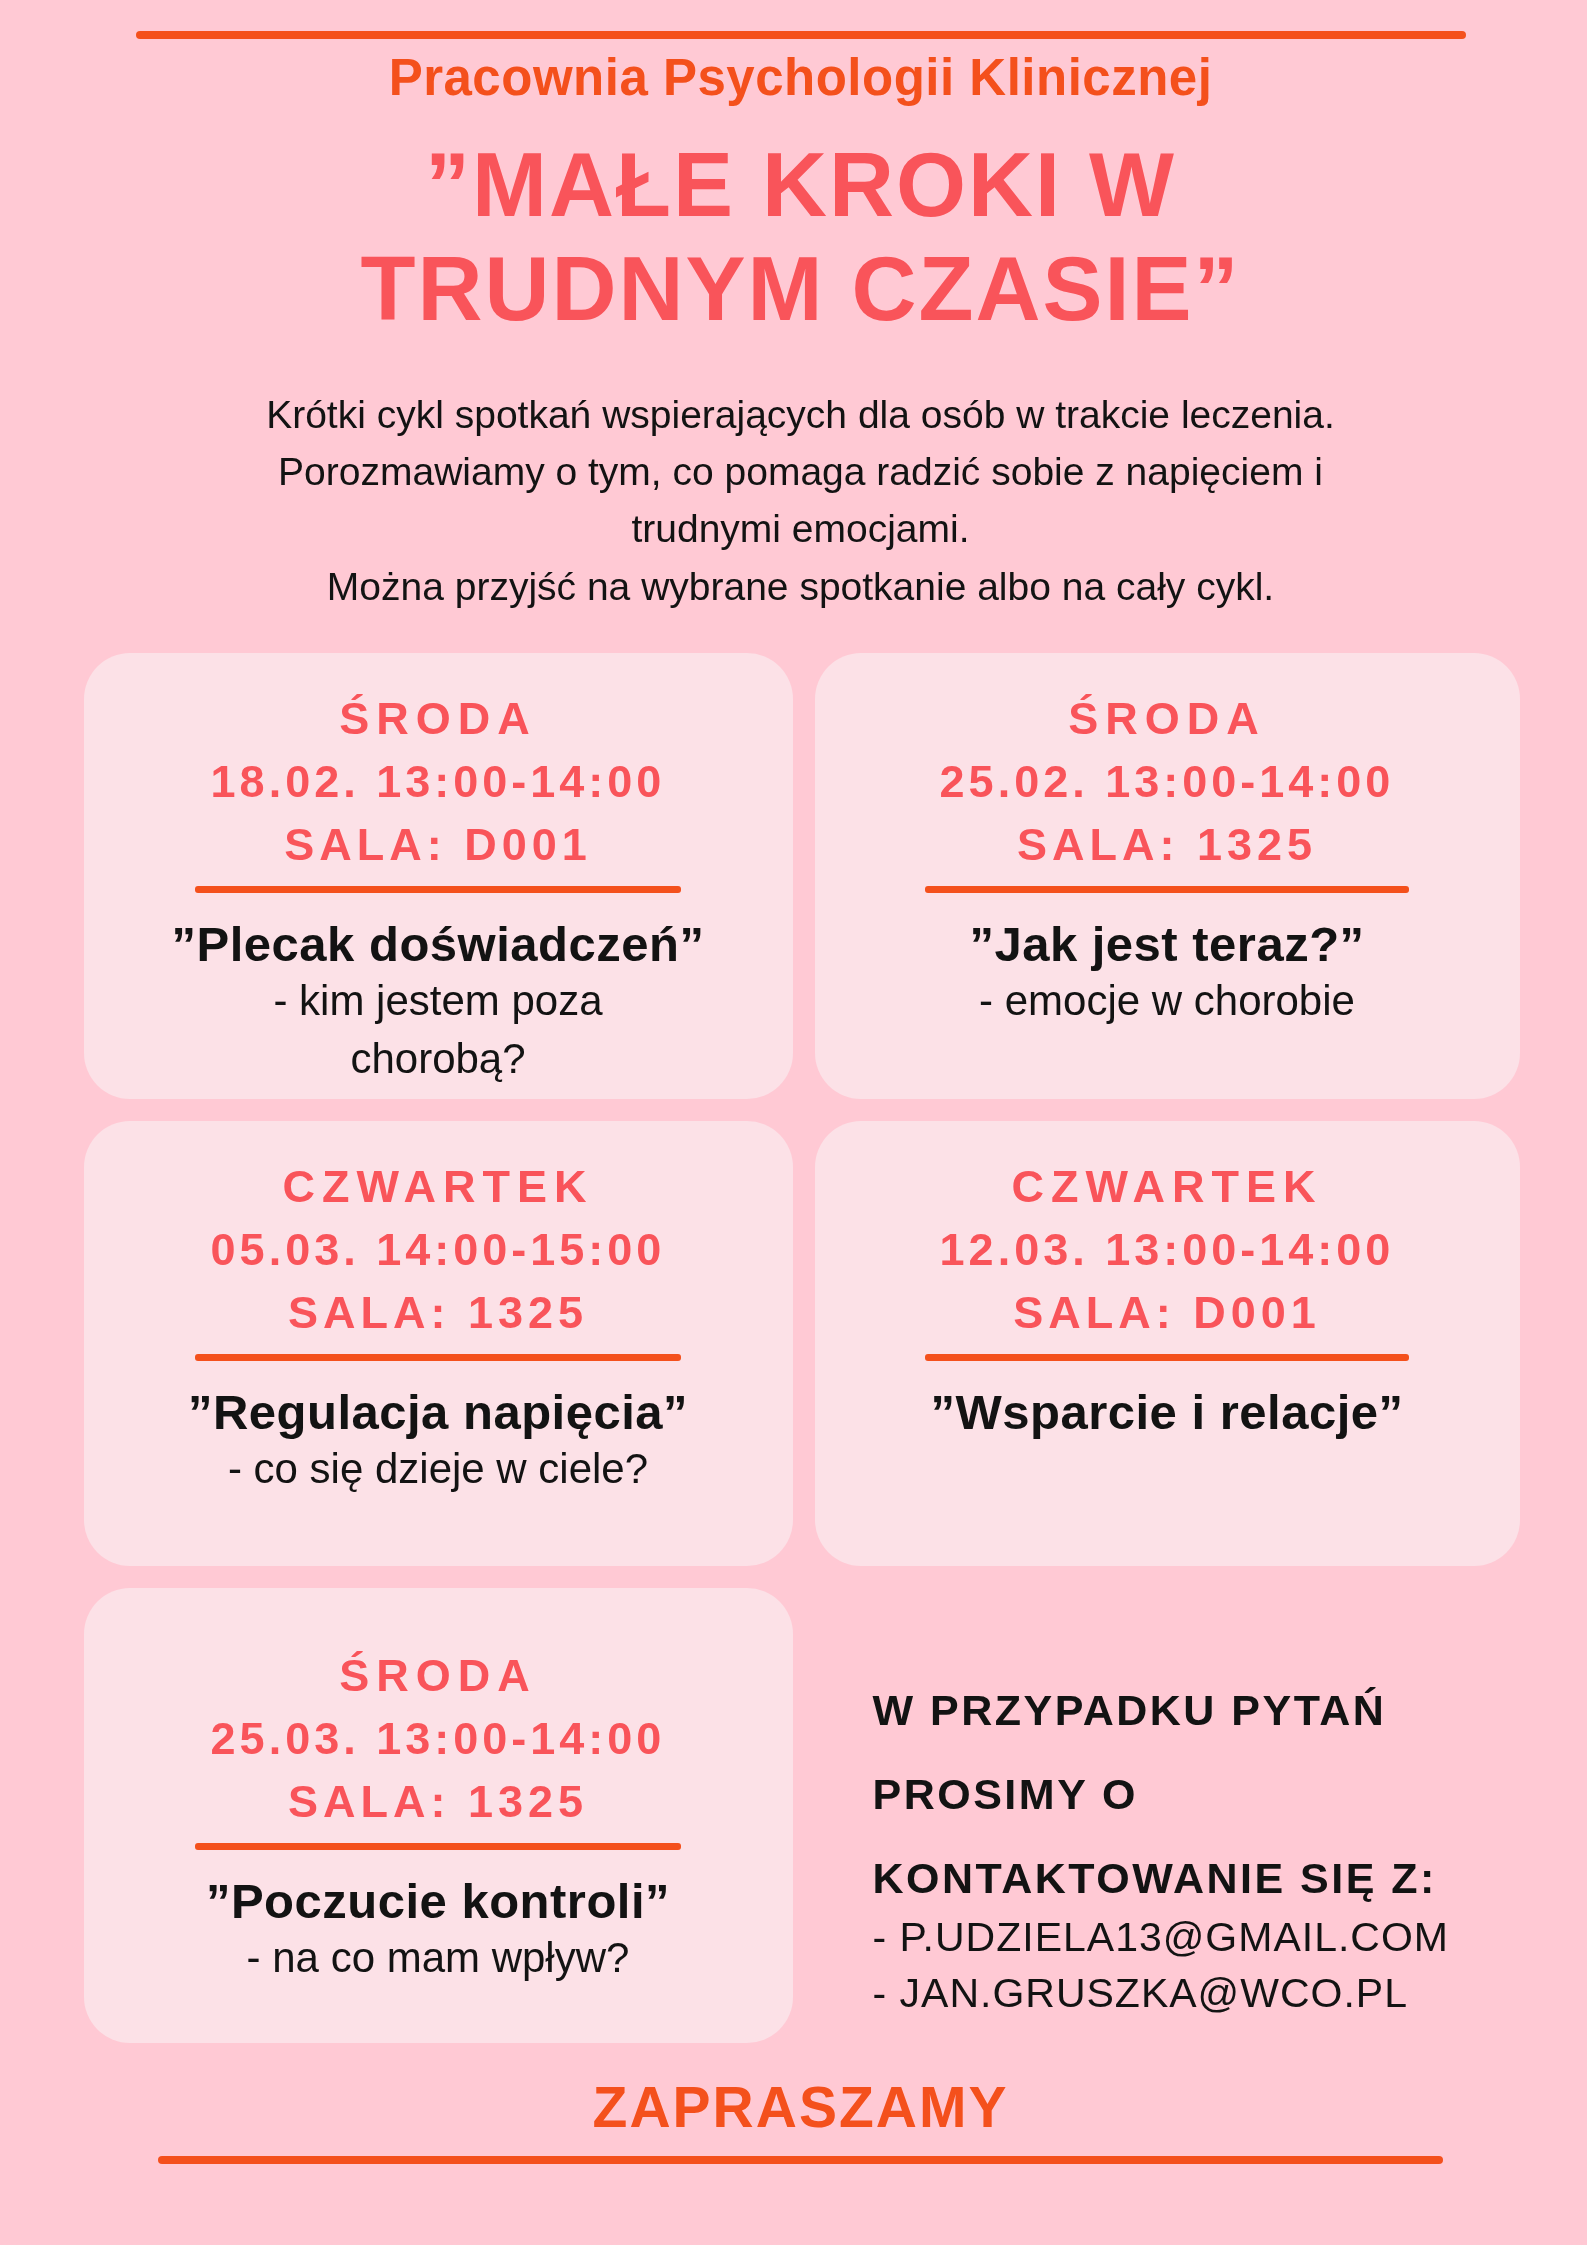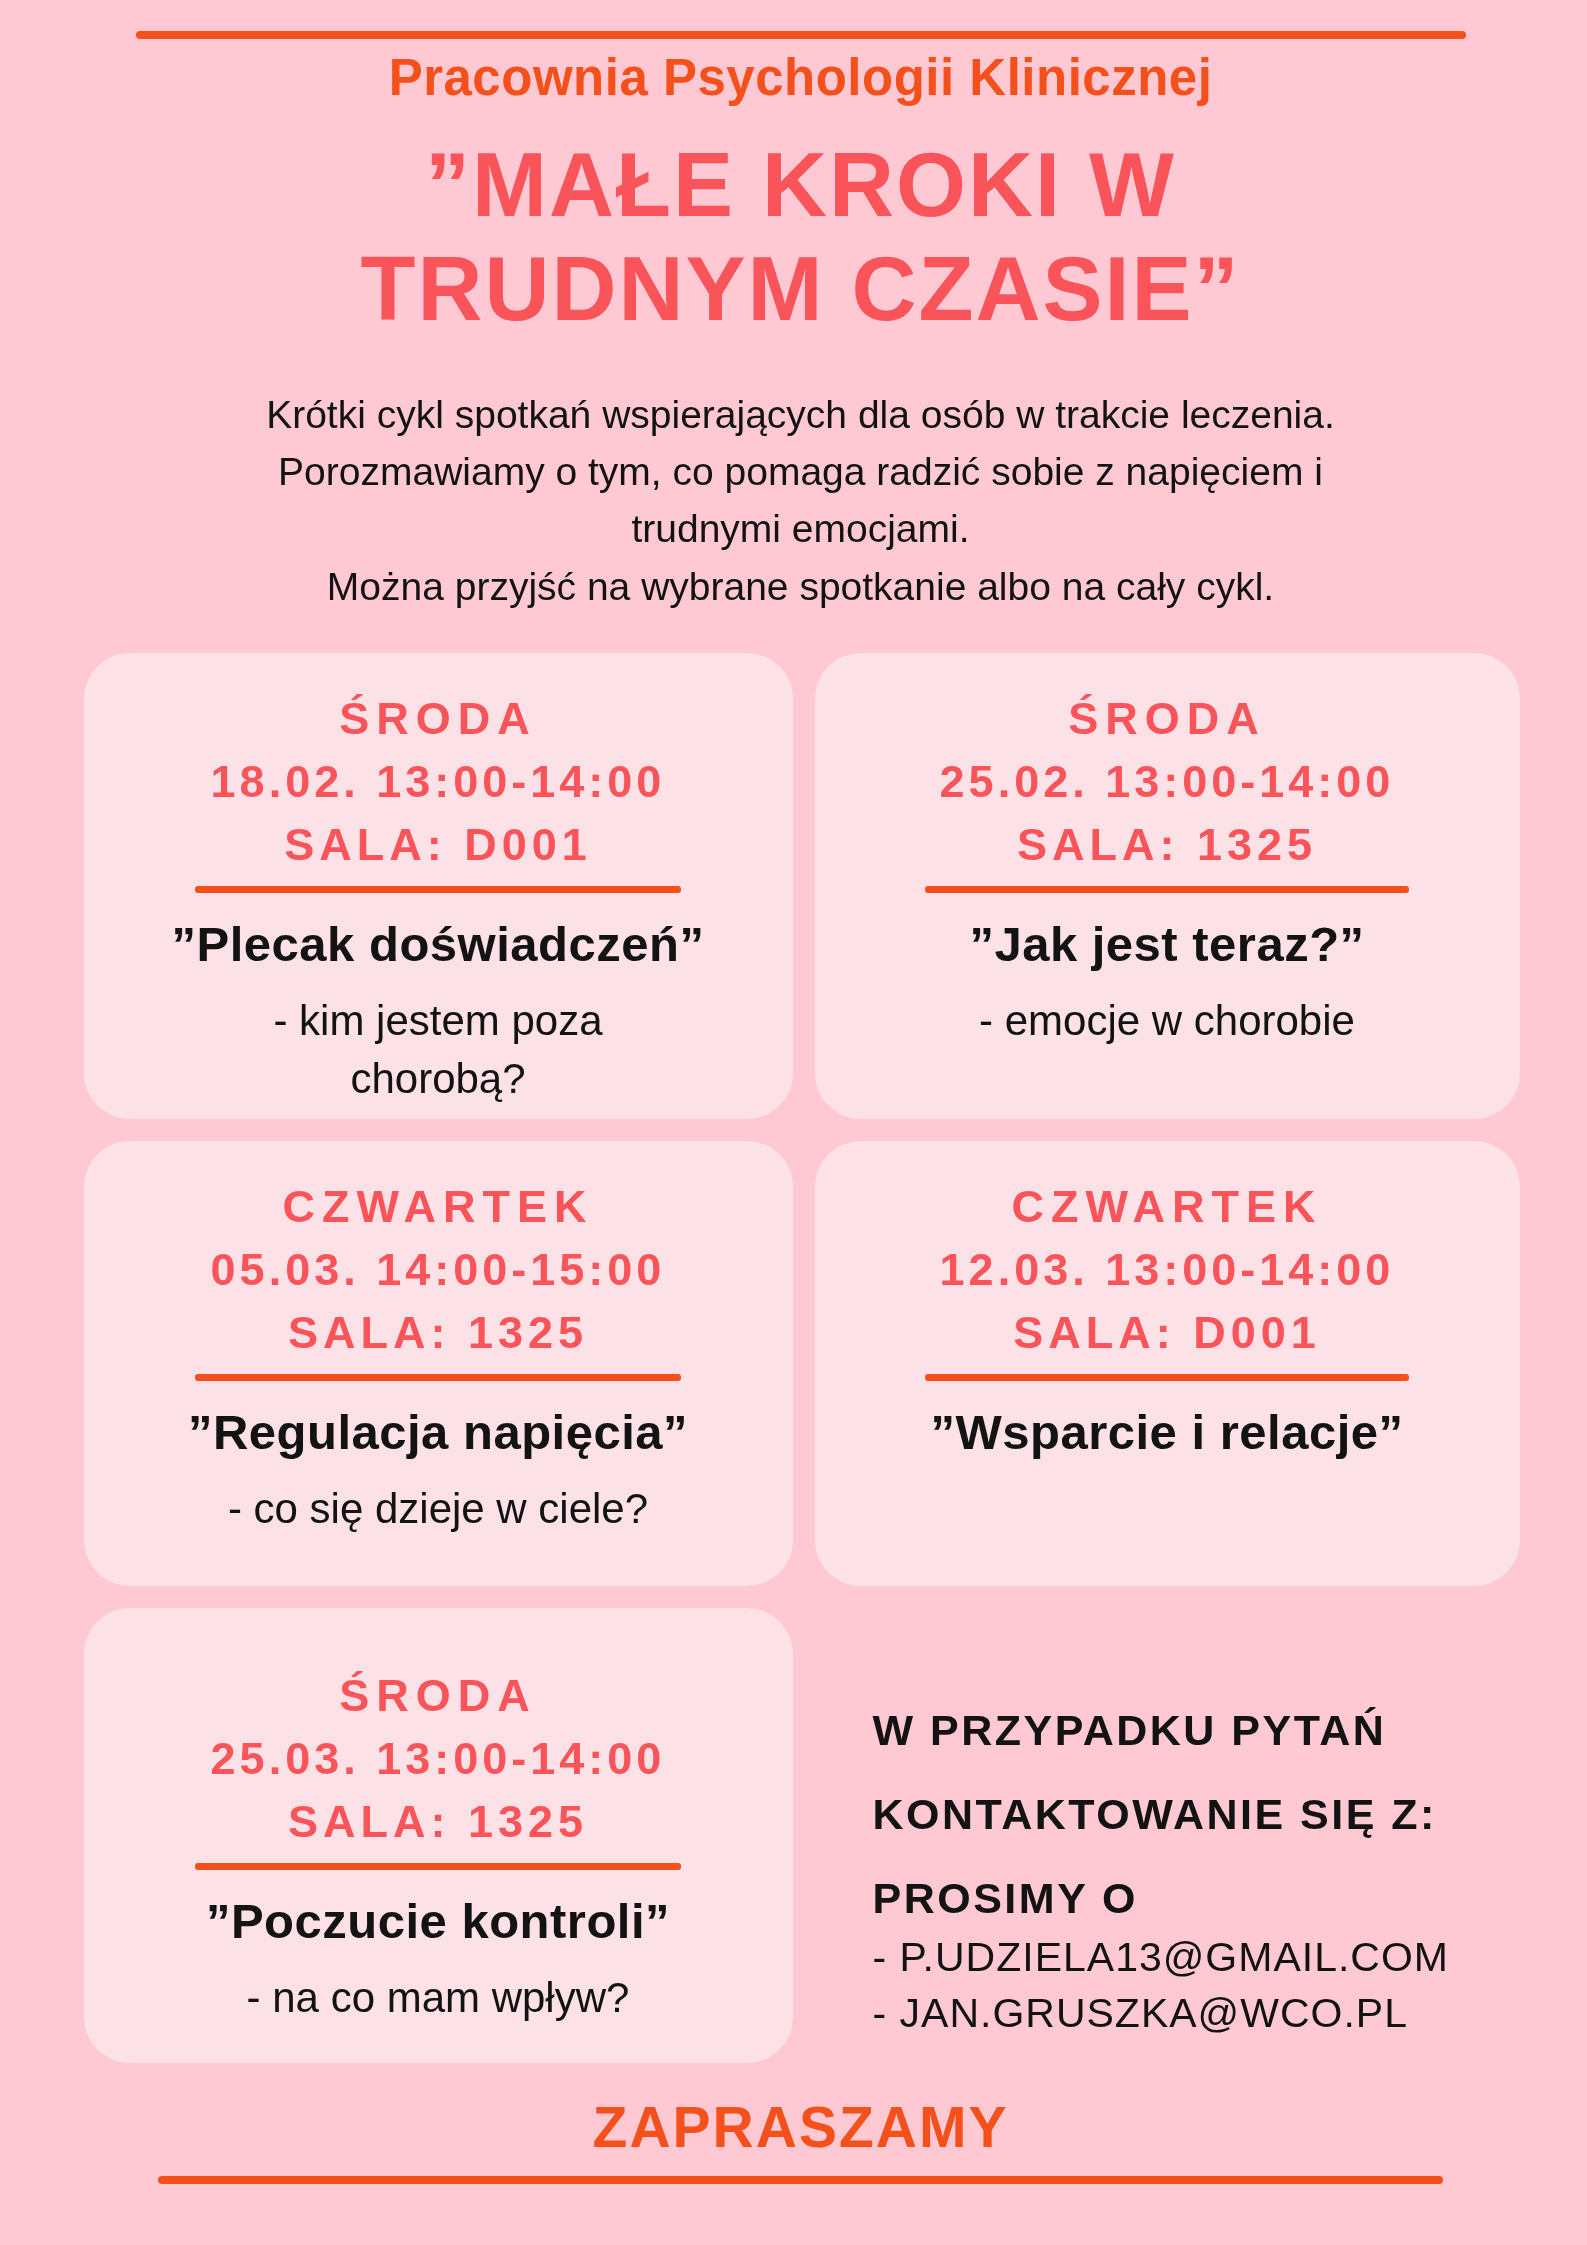--- a/index.html
+++ b/index.html
@@ -80,21 +80,21 @@
   }
   .card-title {
     margin-top: 26px;
     color: #131313;
     font-weight: 700;
     font-size: 49px;
     line-height: 1.05;
     letter-spacing: 0.5px;
   }
   .card-subtitle {
-    margin-top: 21px;
+    margin-top: 1px;
     color: #131313;
     font-size: 42px;
     line-height: 1.4;
   }
   .contact {
     padding: 66px 0 0 58px;
     text-align: left;
   }
   .contact-heading div {
     color: #131313;
@@ -195,22 +195,22 @@
       <div class="card-title">”Poczucie kontroli”</div>
       <div class="card-subtitle">
         <div>- na co mam wpływ?</div>
         <div></div>
       </div>
     </section>
 
     <aside class="contact">
       <div class="contact-heading">
         <div>W PRZYPADKU PYTAŃ</div>
+        <div>PROSIMY O</div>
         <div>KONTAKTOWANIE SIĘ Z:</div>
-        <div>PROSIMY O</div>
       </div>
       <div class="contact-emails">
         <div>- P.UDZIELA13@GMAIL.COM</div>
         <div>- JAN.GRUSZKA@WCO.PL</div>
       </div>
     </aside>
 
   </div>
 
   <div class="footer-label">ZAPRASZAMY</div>

